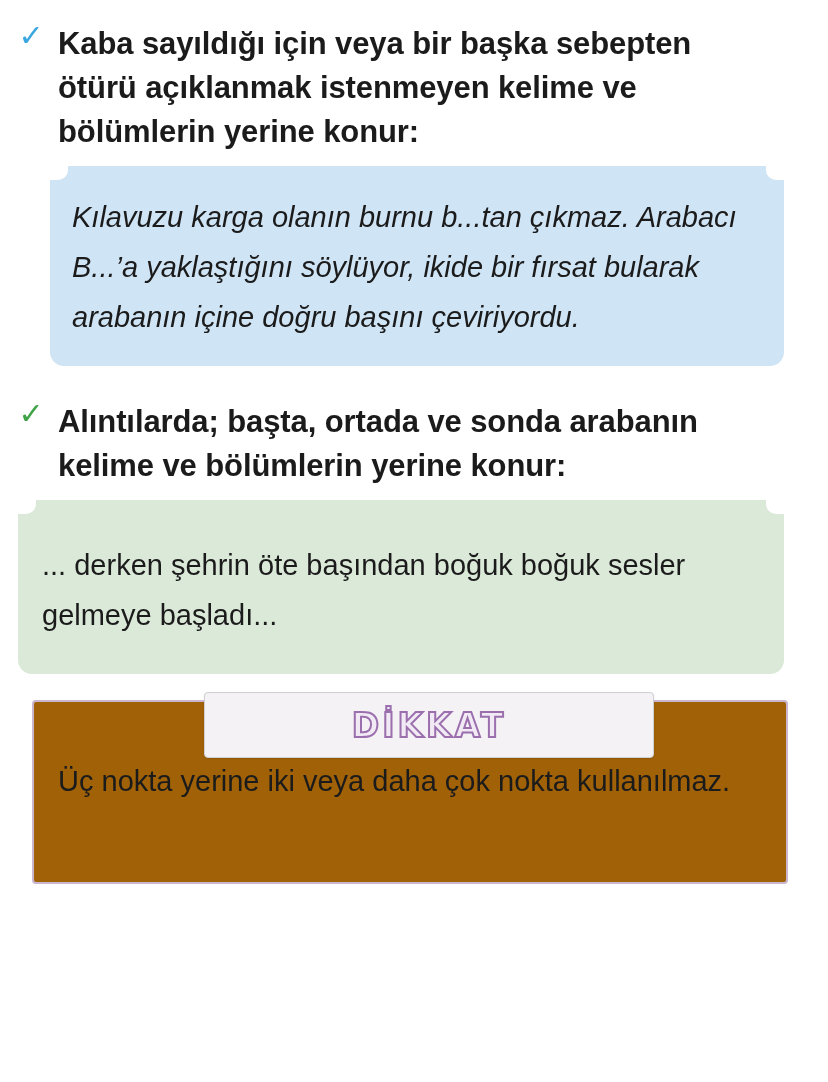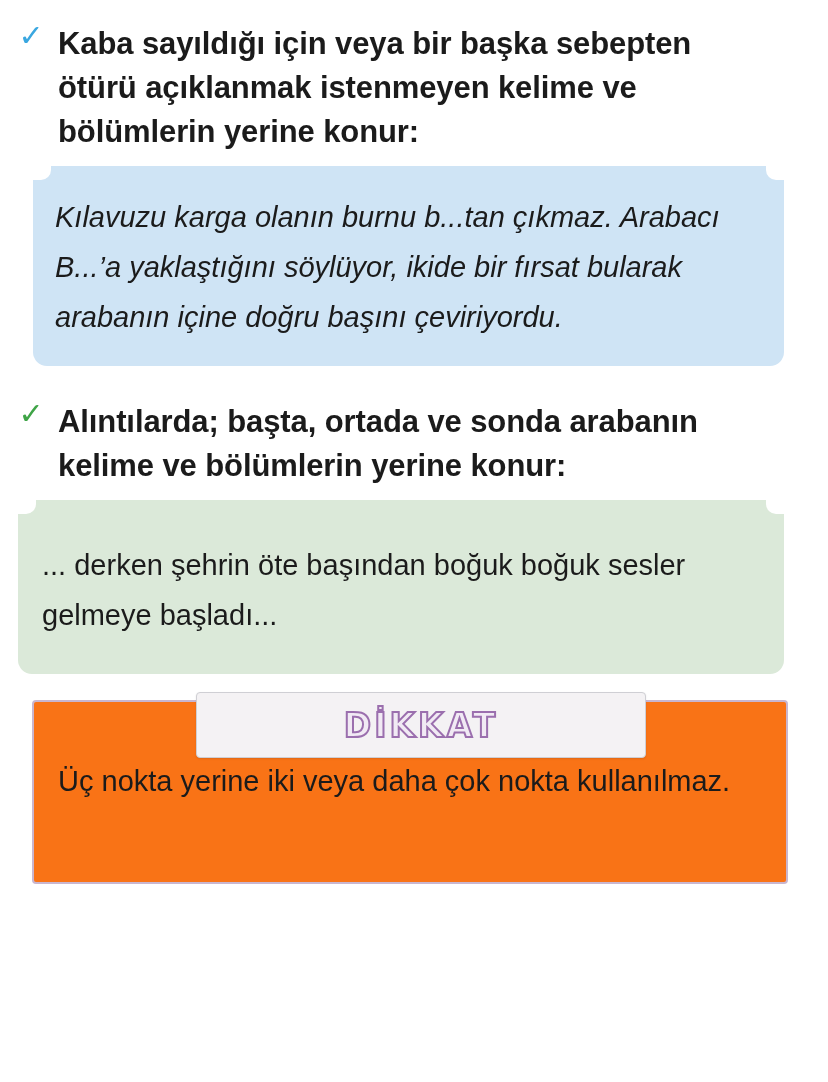--- a/index.html
+++ b/index.html
@@ -56,21 +56,21 @@
     margin: 0 0 26px 0;
   }
   .callout .inner {
     font-size: 29px;
     line-height: 50px;
     color: #1b1b1b;
   }
   .callout.blue {
     background: #cfe4f5;
     padding: 26px 26px 24px 22px;
-    margin-left: 15px;
+    margin-left: 32px;
     margin-right: 18px;
   }
   .callout.blue .inner {
     font-style: italic;
   }
   .callout.green {
     background: #dbe9d9;
     padding: 40px 26px 34px 24px;
     margin-right: 18px;
   }
@@ -87,29 +87,29 @@
   .callout::before { left: 0; top: 0; border-bottom-right-radius: 10px; }
   .callout::after  { right: 0; top: 0; border-bottom-left-radius: 10px; }
 
   
   .dikkat-wrap {
     position: relative;
     margin: 6px 14px 0 14px;
   }
   .dikkat-box {
     border: 2px solid #c9b6cf;
-    background: #f97316;
+    background: #a16207;
     border-radius: 4px;
     box-sizing: border-box;
     padding: 54px 24px 22px 24px;
     min-height: 184px;
   }
   .dikkat-tab {
     position: absolute;
-    left: 164px;
+    left: 172px;
     top: -8px;
     width: 448px;
     height: 64px;
     background: #f4f2f4;
     border: 1px solid #cfcfd4;
     border-radius: 4px;
     box-shadow: 0 1px 2px rgba(0,0,0,0.10);
     display: flex;
     align-items: center;
     justify-content: center;

